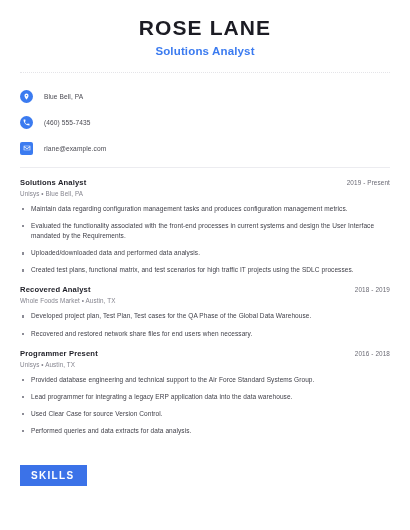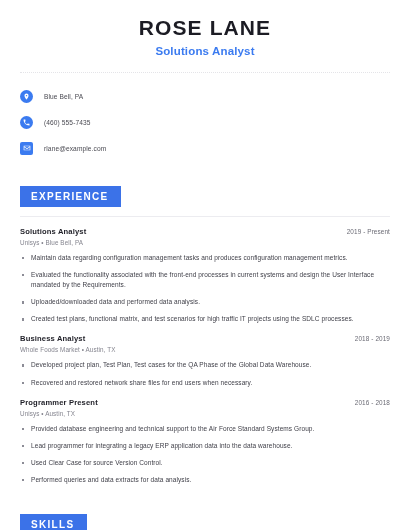--- a/index.html
+++ b/index.html
@@ -180,40 +180,39 @@
         <svg width="8" height="8" viewBox="0 0 24 24" fill="#ffffff">
           <path d="M2 5h20v14H2V5zm2 2v.4l8 5 8-5V7H4zm16 3.1-7.4 4.6a1 1 0 0 1-1.2 0L4 10.1V17h16v-6.9z"></path>
         </svg>
       </span>
       <span class="contact-text">rlane@example.com</span>
     </div>
 
   </div>
 
   
-  <div class="section-head">EXPERIENCE</div>
   <div class="section-rule"></div>
 
   <div class="job">
     <div class="job-top">
       <span class="job-title">Solutions Analyst</span>
       <span class="job-dates">2019 - Present</span>
     </div>
     <div class="job-meta">Unisys • Blue Bell, PA</div>
     <ul class="bullets">
       <li>Maintain data regarding configuration management tasks and produces configuration management metrics.</li>
       <li>Evaluated the functionality associated with the front-end processes in current systems and design the User Interface mandated by the Requirements.</li>
       <li>Uploaded/downloaded data and performed data analysis.</li>
       <li>Created test plans, functional matrix, and test scenarios for high traffic IT projects using the SDLC processes.</li>
     </ul>
   </div>
 
   <div class="job">
     <div class="job-top">
-      <span class="job-title">Business Analyst</span>
+      <span class="job-title">Recovered Analyst</span>
       <span class="job-dates">2018 - 2019</span>
     </div>
     <div class="job-meta">Whole Foods Market • Austin, TX</div>
     <ul class="bullets">
       <li>Developed project plan, Test Plan, Test cases for the QA Phase of the Global Data Warehouse.</li>
       <li>Recovered and restored network share files for end users when necessary.</li>
     </ul>
   </div>
 
   <div class="job">

